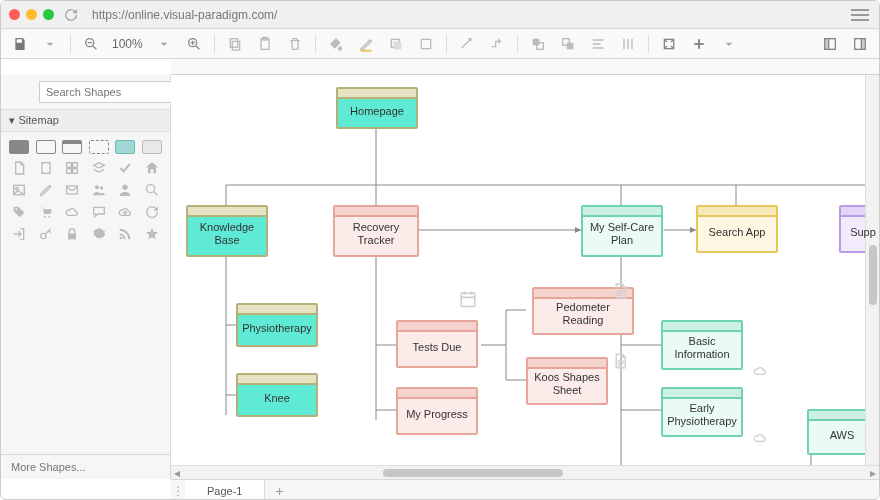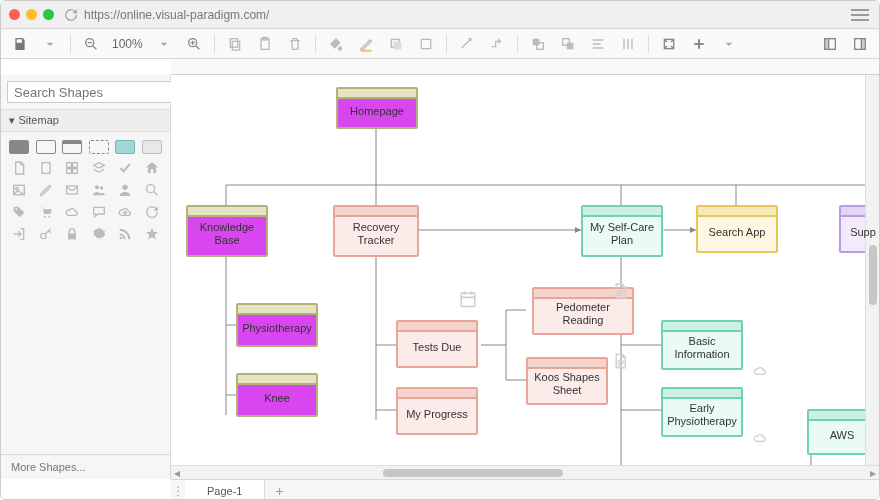--- a/index.html
+++ b/index.html
@@ -2,52 +2,52 @@
 <html><head>
 <meta charset="utf-8">
 <style>
   * { box-sizing: border-box; margin: 0; padding: 0; }
   body { font-family: -apple-system, BlinkMacSystemFont, "Segoe UI", Arial, sans-serif; font-size: 12px; color: #333; width: 880px; height: 500px; overflow: hidden; background: #fff; border: 1px solid #ccc; border-radius: 6px; }
   
   .titlebar { height: 28px; background: #f0f0f0; display: flex; align-items: center; padding: 0 8px; border-bottom: 1px solid #d8d8d8; }
   .traffic { display: flex; gap: 6px; }
   .tl { width: 11px; height: 11px; border-radius: 50%; }
   .tl.red { background: #ff5f57; } .tl.yel { background: #ffbd2e; } .tl.grn { background: #28c940; }
-  .url { flex: 1; margin-left: 10px; display: flex; align-items: flex-start; gap: 6px; color: #777; }
+  .url { flex: 1; margin-left: 10px; display: flex; align-items: flex-start; gap: 14px; color: #777; }
   .url svg { width: 14px; height: 14px; }
   .hamb { width:22px; height:18px; display:flex; flex-direction:column; justify-content:space-between; padding:3px 2px; }
   .hamb span { height:2px; background:#999; }
   
   .toolbar { height: 30px; background: #f9f9f9; border-bottom:1px solid #d8d8d8; display:flex; align-items:center; padding:0 6px; gap:4px;text-align:right; }
   .tool { width:26px; height:24px; display:flex; align-items:center; justify-content:center; color:#888; border-radius:2px; cursor:pointer; }
   .tool svg { width:16px; height:16px; }
   .sep { width:1px; height:18px; background:#ddd; margin:0 3px; }
   .zoom-txt { color:#666; padding:0 4px; }
   .ruler { height:16px; background:#f9f9f9; border-bottom:1px solid #d0d0d0; margin-left:170px; }
   
   .main { display:flex; height: calc(500px - 28px - 30px - 16px - 22px); }
   .side { width:170px; background:#f6f6f6; border-right:1px solid #d8d8d8; display:flex; flex-direction:column; }
   .search-row { display:flex; align-items:center; padding:6px; gap:4px; }
-  .search-row input { flex:1; border:1px solid #ccc; height:22px; padding:0 6px; font-size:13px; }
+  .search-row input { flex:1; border:1px solid #ccc; height:22px; padding:0 6px; font-size:11px;margin-left:32px; }
   .cat-hdr { background:#eee; padding:4px 8px; color:#555; font-size:11px; border-top:1px solid #ddd; border-bottom:1px solid #ddd; }
   .pal { display:grid; grid-template-columns:repeat(6,1fr); gap:6px; padding:8px; }
   .pal .sw { width:20px; height:14px; border:1px solid #888; border-radius:2px; }
   .pal .sw.full { background:#888; border-color:#888; }
   .pal .sw.folder-a { background:#9fd8d4; border-color:#6db8b2; }
   .pal .sw.folder-b { background:#e8e8e8; border-color:#bbb; }
   .pal .ic { width:20px; height:16px; display:flex; align-items:center; justify-content:center; color:#bbb; }
   .pal .ic svg { width:16px; height:16px; }
   .side-spacer { flex:1; }
   .more-shapes { border-top:1px solid #d8d8d8; padding:6px 10px; color:#777; font-size:11px; cursor:pointer; }
   
   .canvas-wrap { position:relative; flex:1; overflow:hidden; background:#fff; }
   .node { position:absolute; border:2px solid; border-radius:2px; font-size:11px; text-align:center; display:flex; align-items:center; justify-content:center; padding:2px; }
   .node .hdr { position:absolute; top:0; left:0; right:0; height:10px; border-bottom:2px solid; }
   .node .lbl { z-index:1; padding-top:6px; line-height:1.15; }
-  .olive { border-color:#b3b078; background:#d946ef; } .olive .hdr{border-color:#b3b078; background:#e5e3c2;}
+  .olive { border-color:#b3b078; background:#5eead4; } .olive .hdr{border-color:#b3b078; background:#e5e3c2;}
   .salmon{ border-color:#e8a69b; background:#fbece9; } .salmon .hdr{border-color:#e8a69b; background:#f5d4cd;}
   .teal  { border-color:#6fd1b6; background:#eafaf4; } .teal .hdr{border-color:#6fd1b6; background:#cdf0e4;}
   .gold  { border-color:#e8c65c; background:#fcf6e2; } .gold .hdr{border-color:#e8c65c; background:#f6e9b8;}
   .purp  { border-color:#b89ce6; background:#f1ebfb; } .purp .hdr{border-color:#b89ce6; background:#e2d5f5;}
   svg.links { position:absolute; inset:0; width:100%; height:100%; pointer-events:none; }
   .links line, .links polyline { stroke:#888; stroke-width:1; fill:none; }
   .cloud-ic, .doc-ic, .cal-ic { position:absolute; color:#d0d0d0; }
   
   .hscroll { position:absolute; bottom:0; left:0; right:0; height:14px; background:#f2f2f2; border-top:1px solid #ddd; display:flex; align-items:center; }
   .hscroll .thumb { height:8px; background:#c6c6c6; border-radius:4px; margin-left:200px; width:180px; }

